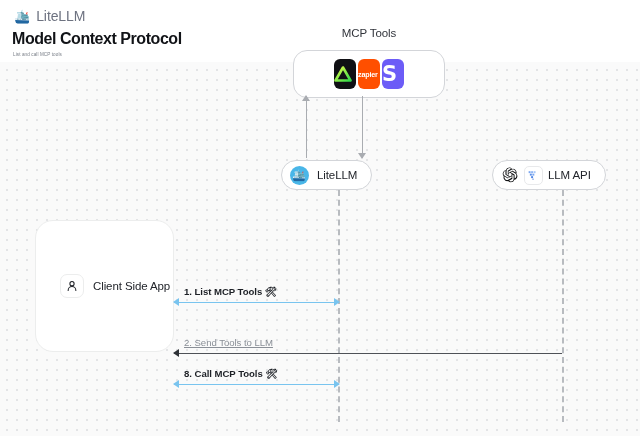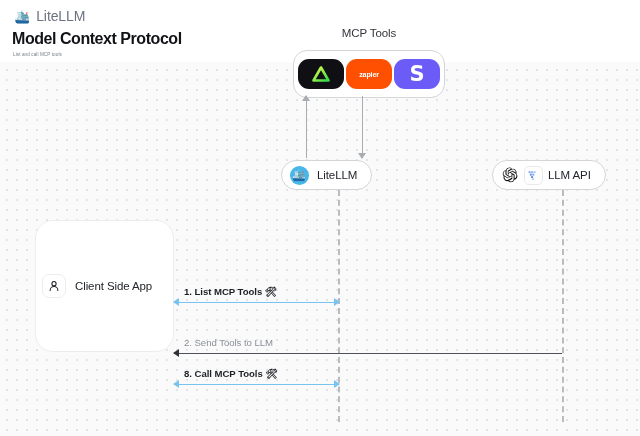--- a/index.html
+++ b/index.html
@@ -89,26 +89,26 @@
     border: 1.3px solid #d3d5d9;
     border-radius: 14px;
     background: #ffffff;
     display: flex;
     align-items: center;
     justify-content: center;
     gap: 2px;
     margin-left: 40px;
   }
   .tool-tile {
-    width: 46px;
+    width: 22px;
     height: 30px;
-    border-radius: 11px;
-    display: flex;
-    align-items: center;
-    justify-content: center;
+    border-radius: 6px;
+    display: flex;
+    align-items: center;
+    justify-content: flex-start;
     overflow: hidden;
     flex: none;
   }
   .tool-tile.t-dark { background: #101014; }
   .tool-tile.t-orange { background: #ff4f00; }
   .tool-tile.t-purple { background: #6c5cf7; }
   .tool-tile .zap-text {
     color: #ffffff;
     font-size: 7.2px;
     font-weight: bold;
@@ -175,21 +175,21 @@
     left: 35px;
     top: 158px;
     width: 139px;
     height: 132px;
     background: #ffffff;
     border: 1px solid #eceded;
     border-radius: 18px;
     display: flex;
     align-items: center;
     gap: 9px;
-    padding-left: 6px;
+    padding-left: 24px;
     box-sizing: border-box;
   }
   .client-label {
     font-size: 11.5px;
     color: #22252b;
     letter-spacing: -0.1px;
   }
 
   
   .lifeline {
@@ -253,21 +253,21 @@
   }
   .msg .caption .tool-emoji { font-size: 9.6px; }
 
   .msg.blue .line { border-top-color: #79c4ef; }
   .msg.blue .arrowhead.left  { border-right-color: #79c4ef; }
   .msg.blue .arrowhead.right { border-left-color: #79c4ef; }
   .msg.blue .caption { color: #1d2026; font-weight: bold; margin-top: 36px; }
 
   .msg.gray .line { border-top-color: #4e5157; }
   .msg.gray .arrowhead.left  { border-right-color: #2f3237; }
-  .msg.gray .caption { color: #8a8f97; }
+  .msg.gray .caption { color: #8a8f97; text-decoration: underline; }
 
   #msg-1 { left: 174px; top: 240px; width: 165px; }
   #msg-2 { left: 174px; top: 291px; width: 388px; }
   #msg-3 { left: 174px; top: 322px; width: 165px; }
 </style>
 </head>
 <body>
 
 <div id="app">
 

